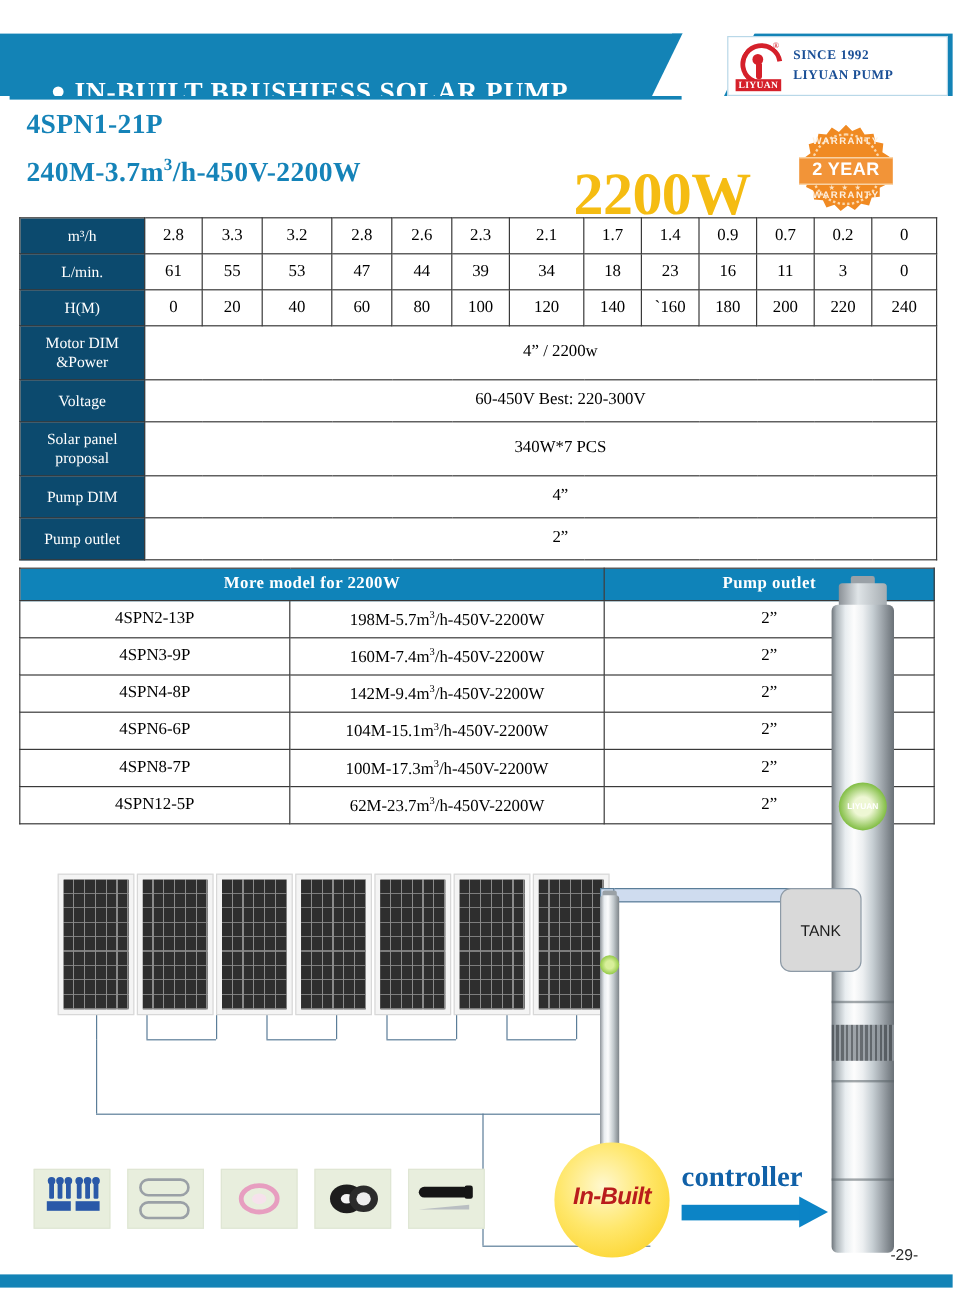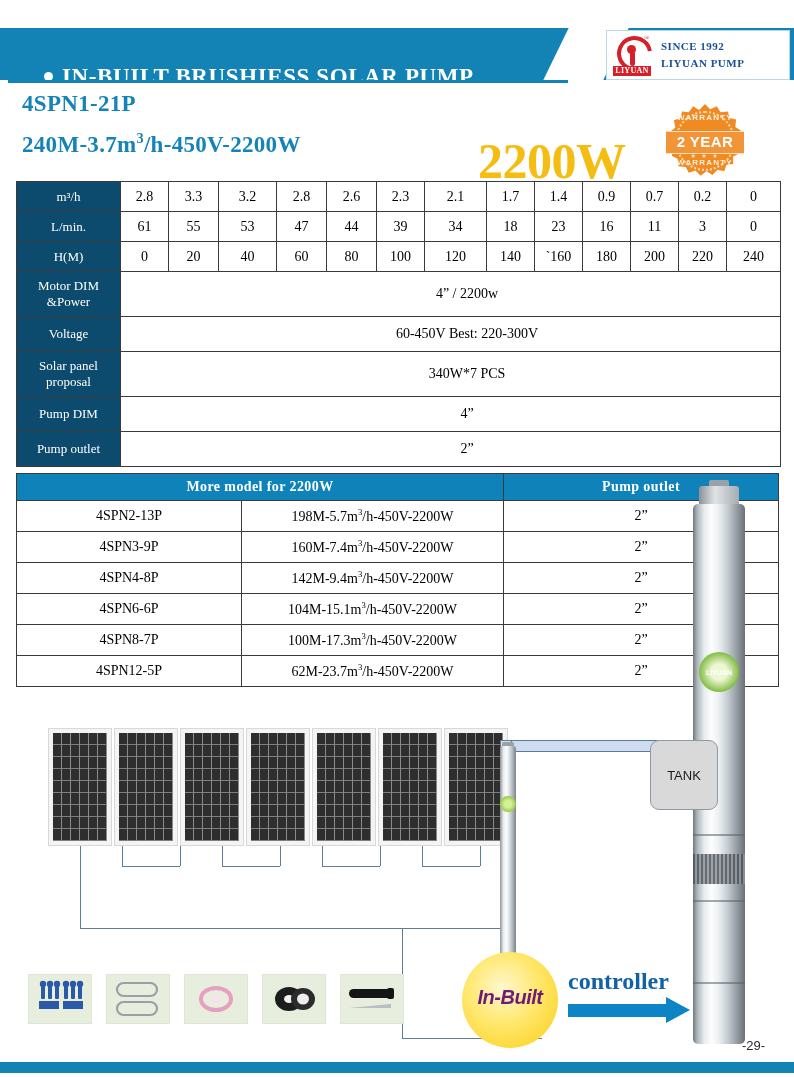--- a/index.html
+++ b/index.html
@@ -418,21 +418,21 @@
     left: 462px; top: 952px;
     width: 96px; height: 96px;
     border-radius: 50%;
     background: radial-gradient(circle at 42% 38%, #fff8cf 0%, #ffe76b 45%, #fcd633 80%, #f7c81e 100%);
   }
   .inbuilt-text {
     position: absolute;
     left: 462px; top: 986px;
     width: 96px;
     text-align: center;
-    color: #701a75;
+    color: #b91c1c;
     font-size: 20px;
     font-weight: bold;
     font-family: "Liberation Sans", sans-serif;
     font-style: italic;
     letter-spacing: -0.5px;
   }
   .controller-text {
     position: absolute;
     left: 568px; top: 968px;
     color: #1161a8;

